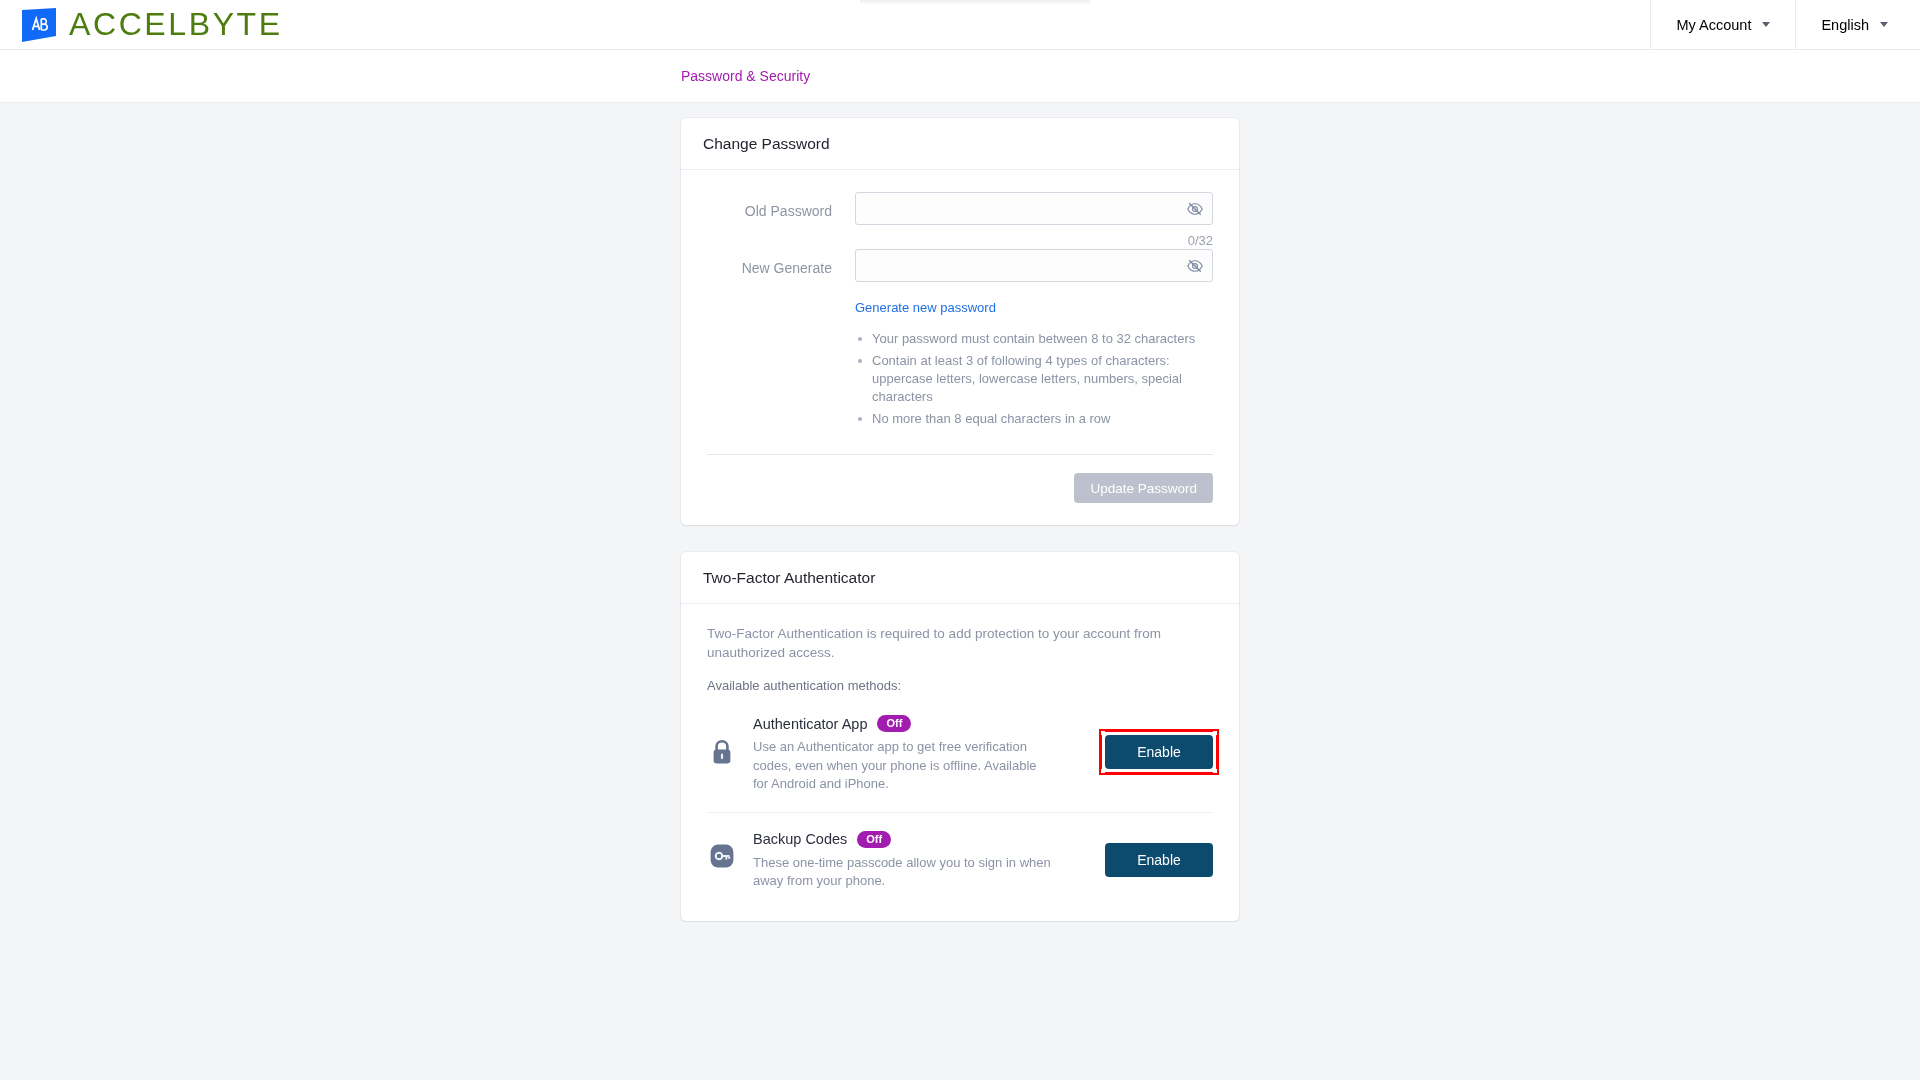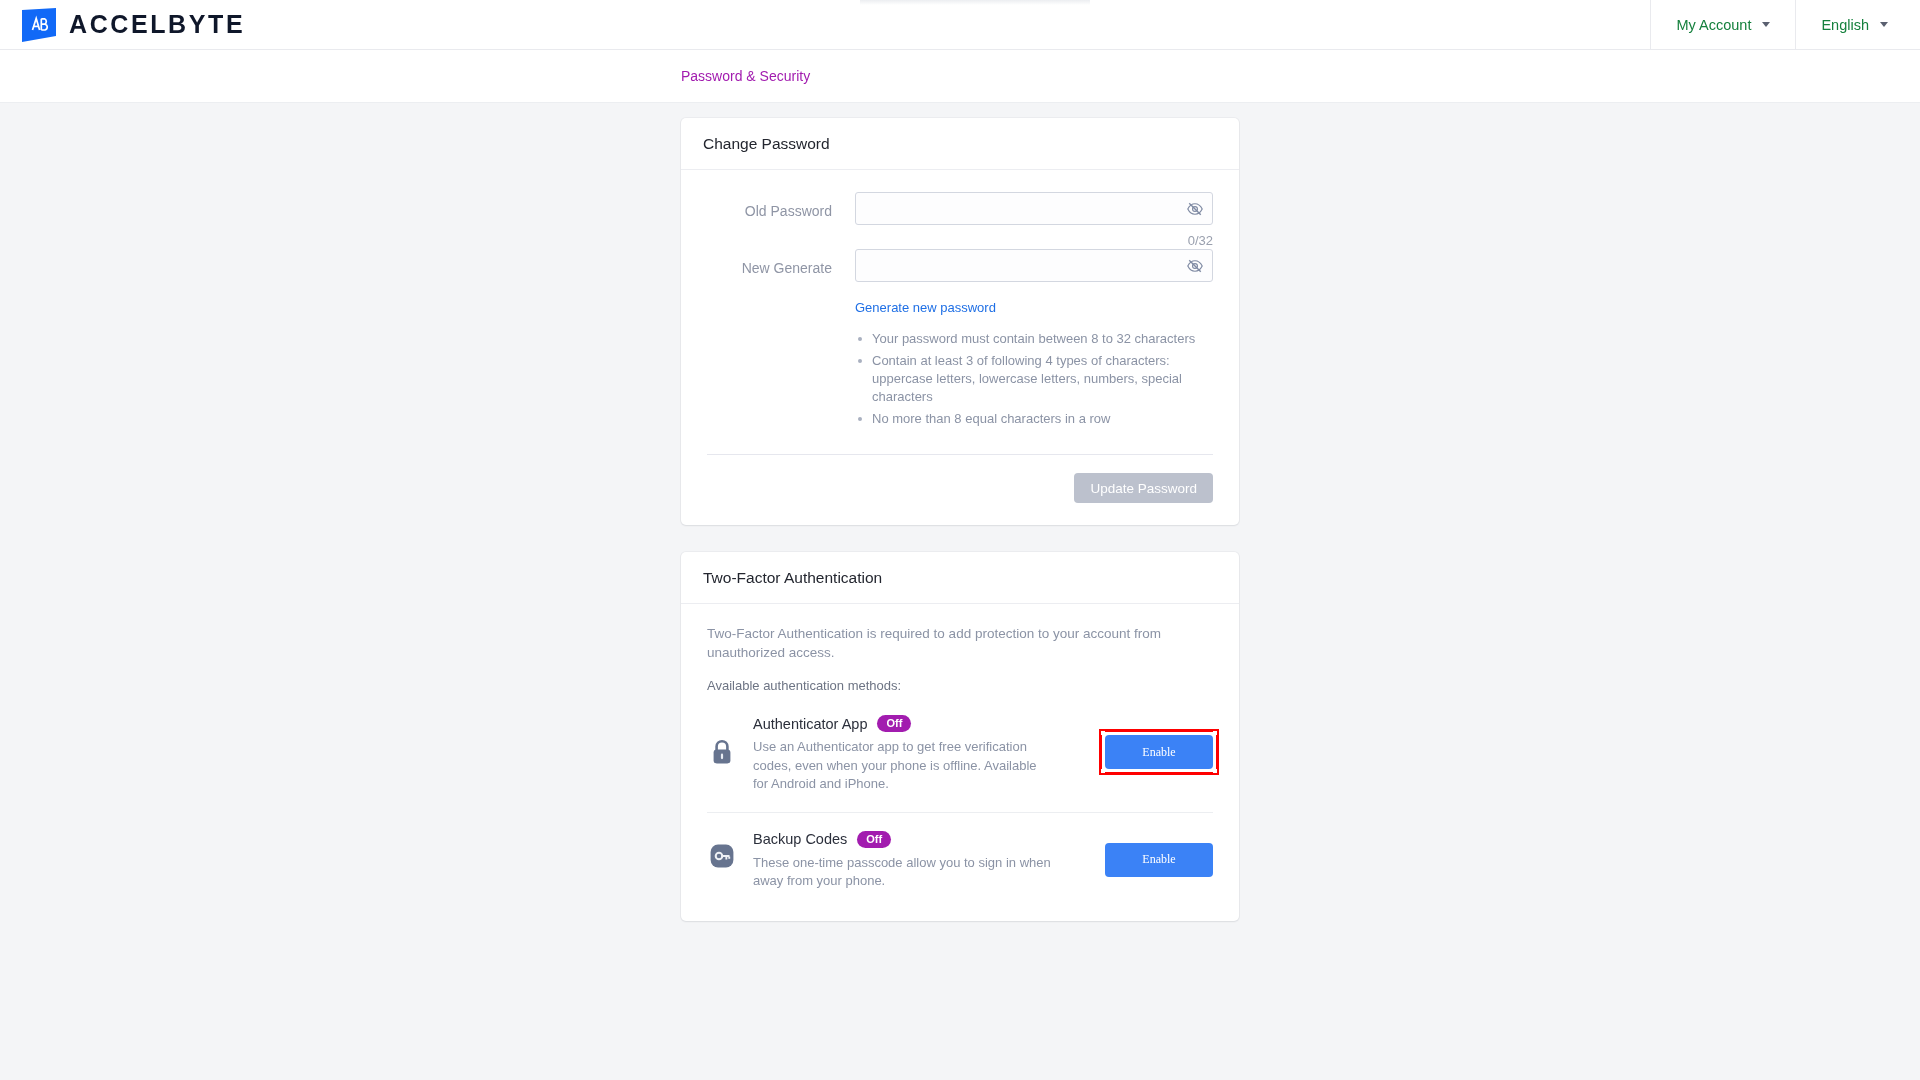--- a/index.html
+++ b/index.html
@@ -33,36 +33,36 @@
   }
 
   .brand { display: flex; align-items: center; gap: 13px; }
   .brand-mark {
     width: 34px; height: 34px;
     position: relative;
     overflow: hidden;
   }
   .brand-mark svg { display: block; }
   .brand-text {
-    font-size: 25px;
+    font-size: 32px;
     letter-spacing: 2.6px;
-    color: #0f172a;
-    font-weight: 700;
+    color: #4d7c0f;
+    font-weight: 400;
     font-family: "Liberation Sans", sans-serif;
   }
 
   .nav-right { display: flex; align-items: stretch; height: 50px; }
   .nav-item {
     display: flex;
     align-items: center;
     gap: 11px;
     padding: 0 25px;
     border-left: 1px solid #e9eaee;
     font-size: 14.5px;
-    color: #15803d;
+    color: #000000;
     cursor: pointer;
     user-select: none;
   }
   .nav-item:last-child { padding-right: 32px; }
   .caret {
     width: 0; height: 0;
     border-left: 4.5px solid transparent;
     border-right: 4.5px solid transparent;
     border-top: 5.5px solid #5a6070;
   }
@@ -210,26 +210,25 @@
     display: inline-flex;
     align-items: center;
     justify-content: center;
   }
   .btn-disabled {
     background: #bcc1cd;
     color: #ffffff;
     cursor: default;
   }
   .btn-primary {
-    background: #3b82f6;
+    background: #0c4a6e;
     color: #ffffff;
     width: 108px;
     height: 34px;
-    font-size: 12px;
-    font-family: Liberation Serif, serif;
+    font-size: 14px;
   }
 
   
   .tfa-desc {
     font-size: 13.5px;
     line-height: 19px;
     color: #8b93a5;
     margin-bottom: 16px;
     max-width: 508px;
   }
@@ -395,21 +394,21 @@
 
         <div class="divider"></div>
 
         <div class="btn-bar">
           <button class="btn btn-disabled" disabled="">Update Password</button>
         </div>
       </div>
     </section>
 
     <section class="card">
-      <div class="card-header">Two-Factor Authentication</div>
+      <div class="card-header">Two-Factor Authenticator</div>
       <div class="card-body" style="padding:20px 26px 16px 26px;">
 
         <p class="tfa-desc">Two-Factor Authentication is required to add protection to your account from unauthorized access.</p>
         <p class="tfa-sub">Available authentication methods:</p>
 
         <div class="method-row">
           <div class="method-icon">
             <svg width="24" height="26" viewBox="0 0 24 26">
               <path d="M6.6 11 V7.6 a5.4 5.4 0 0 1 10.8 0 V11" fill="none" stroke="#67748f" stroke-width="2.6"></path>
               <rect x="3.6" y="10.4" width="16.8" height="14" rx="3.2" fill="#67748f"></rect>

